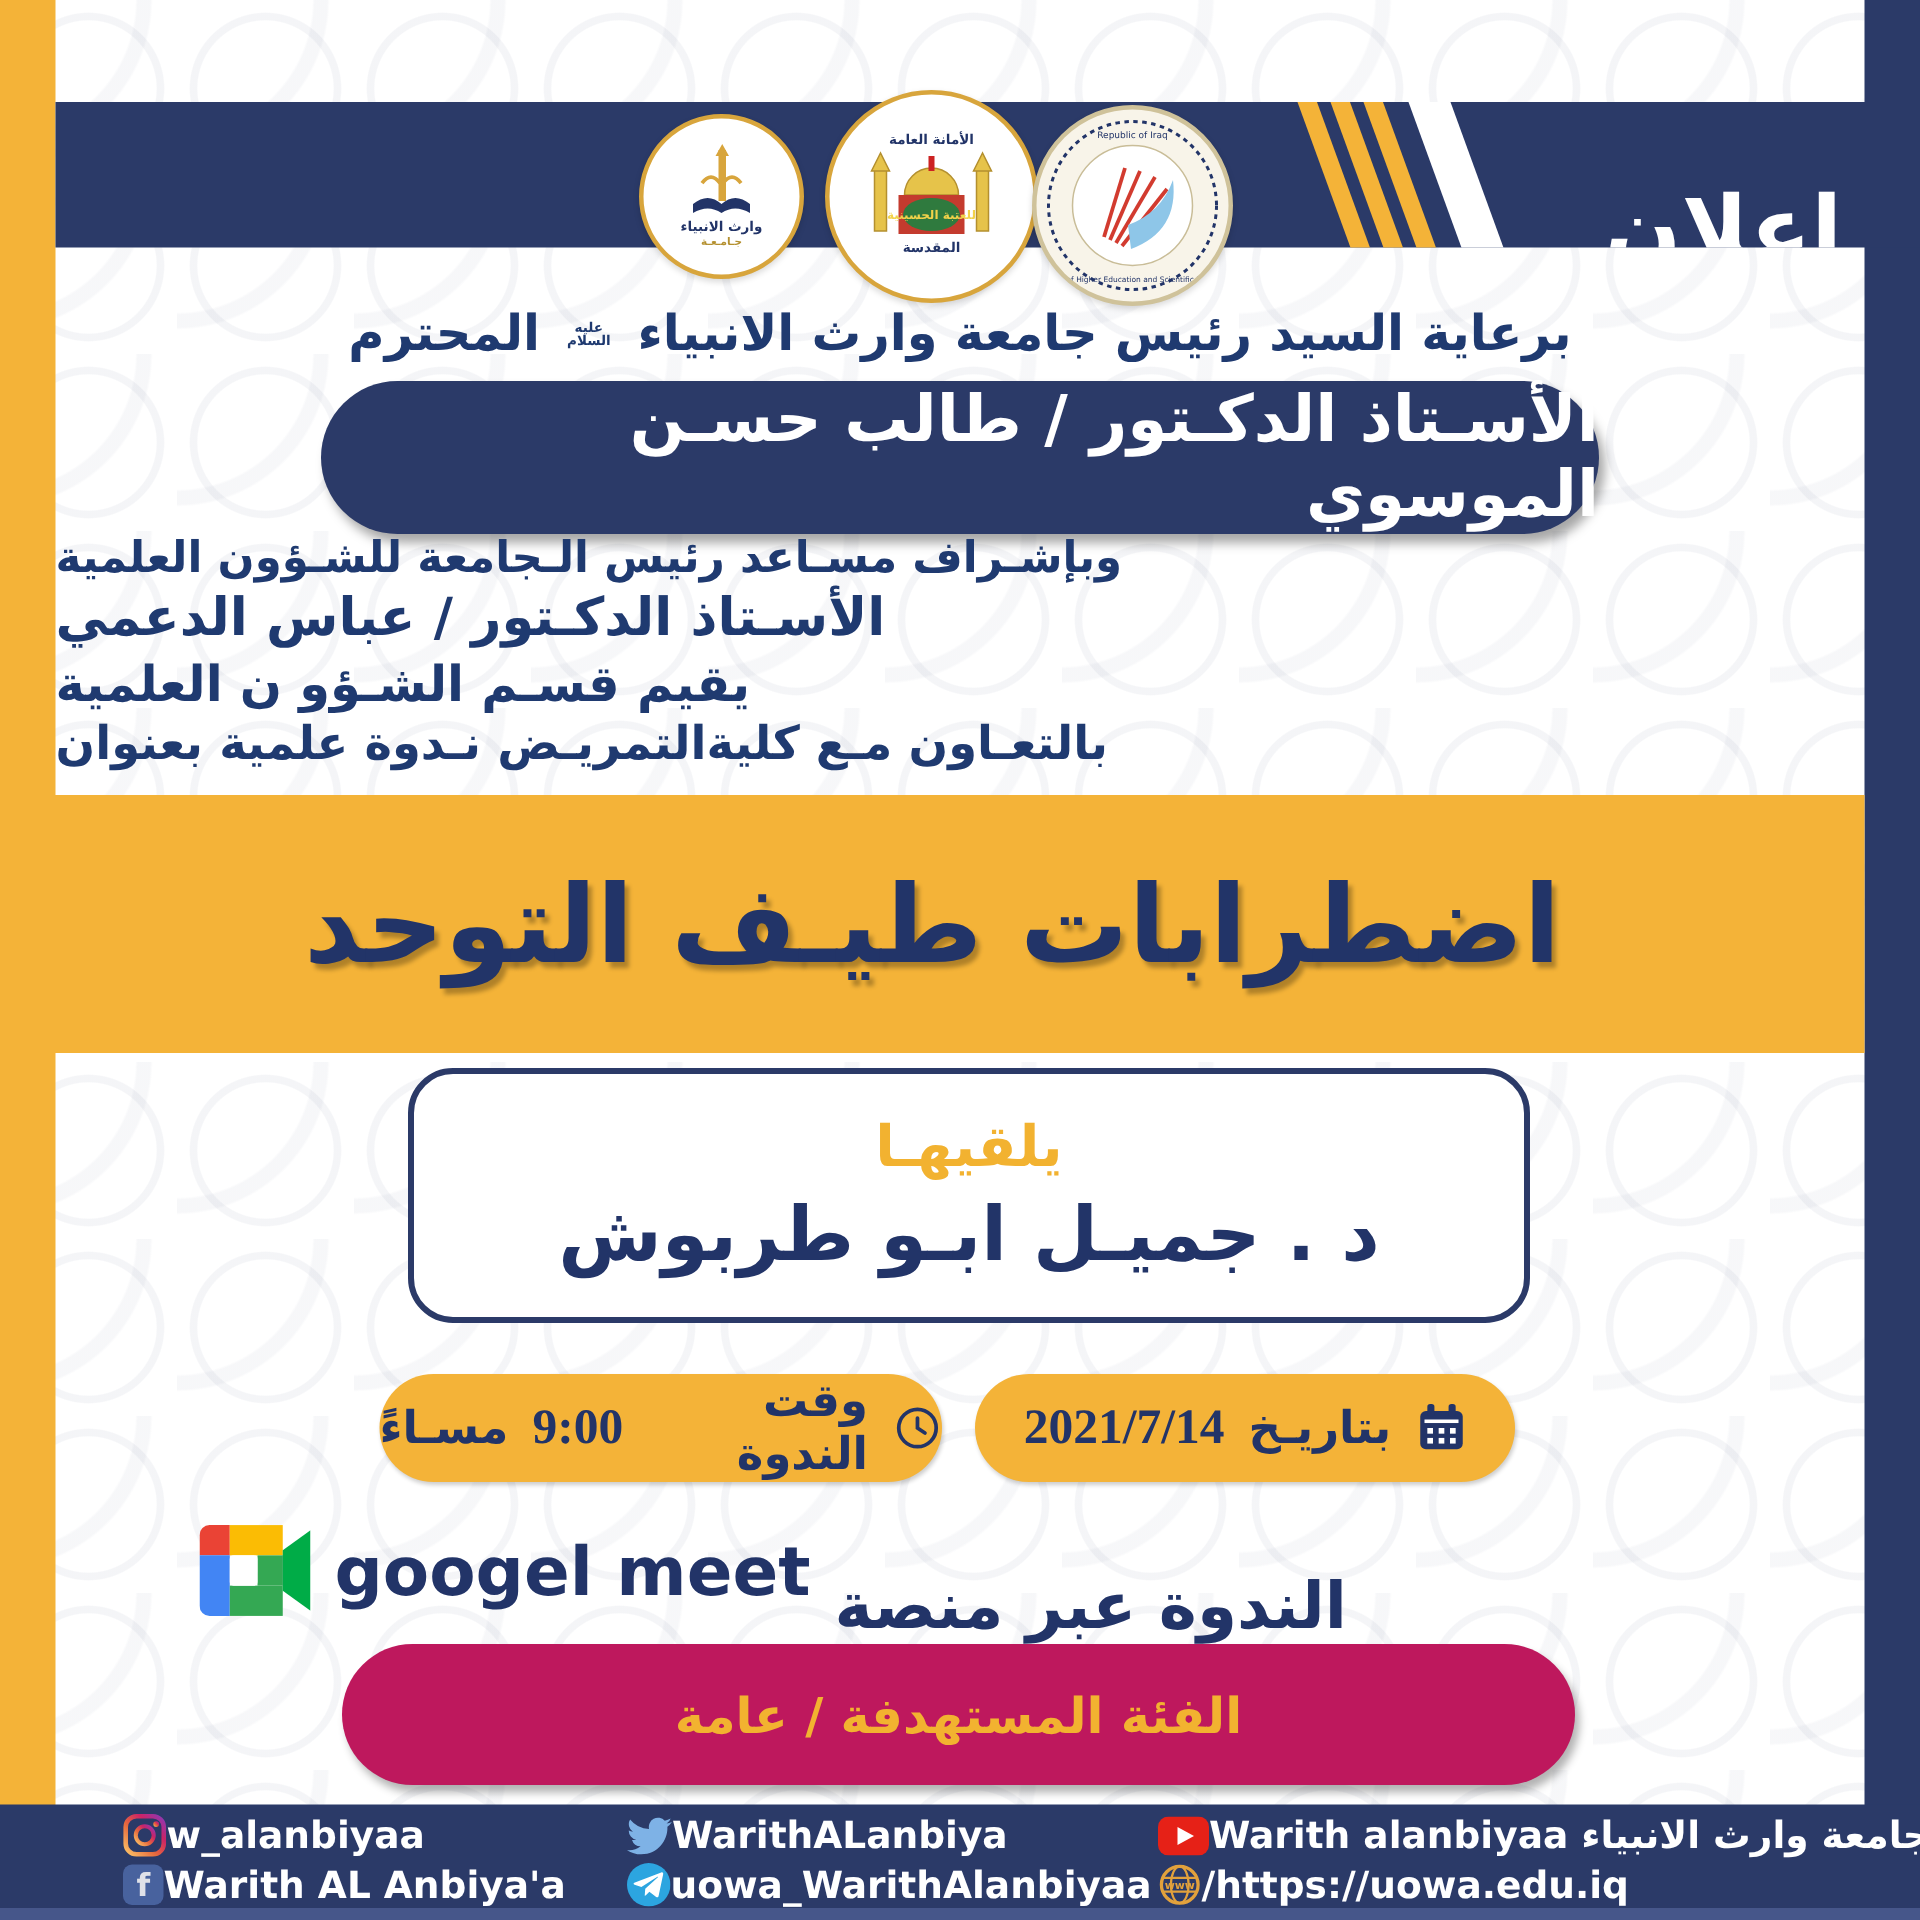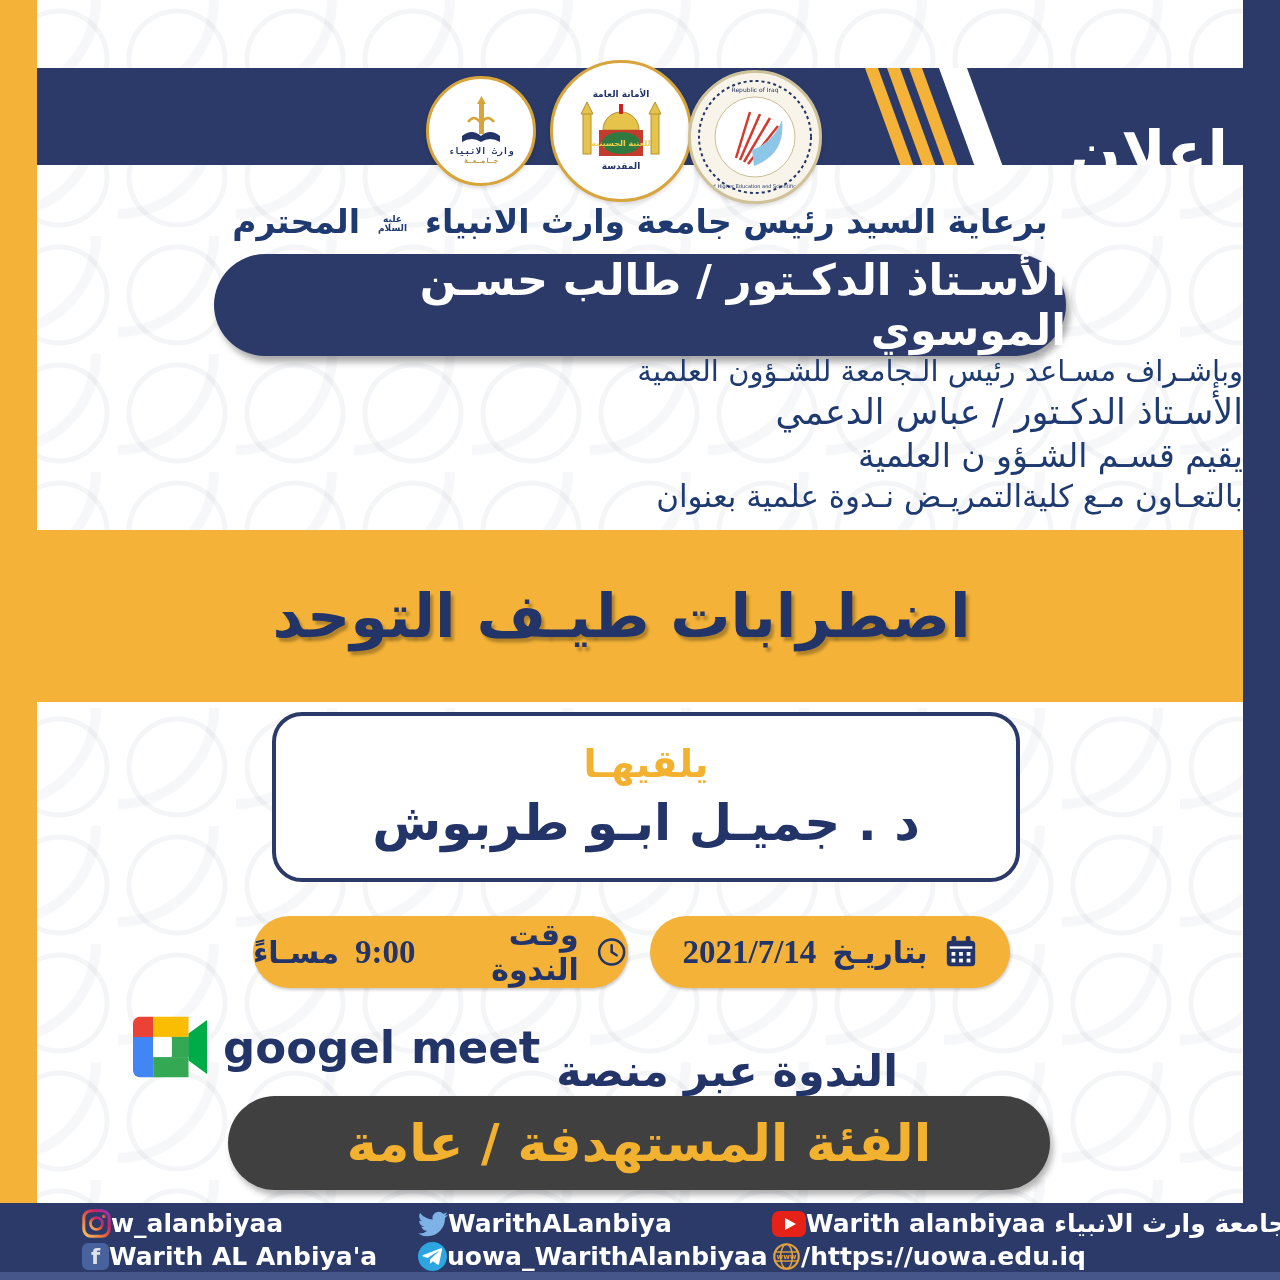--- a/index.html
+++ b/index.html
@@ -22,49 +22,49 @@
   .stripes{position:absolute;left:846px;top:-8px;height:115px;display:flex;transform:skewX(20deg);}
   .stripes .y{width:13px;height:100%;background:#f4b338;margin-right:9px;}
   .stripes .w{width:28px;height:100%;background:#ffffff;margin-left:8px;}
   .announce{position:absolute;right:52px;top:46%;transform:translateY(-50%);
     color:#ffffff;font-size:60px;font-weight:bold;letter-spacing:2px;line-height:1;}
 
   
   .logo{position:absolute;border-radius:50%;background:#ffffff;border:3px solid #d8a53c;
     display:flex;flex-direction:column;align-items:center;justify-content:center;z-index:5;
     box-shadow:0 2px 4px rgba(0,0,0,.15);overflow:hidden;}
-  .logo-university{left:426px;top:76px;width:104px;height:104px;font-family:Liberation Mono, monospace;}
+  .logo-university{left:426px;top:76px;width:104px;height:104px;}
   .logo-shrine{left:550px;top:60px;width:136px;height:136px;}
   .logo-ministry{left:688px;top:70px;width:128px;height:128px;background:#f8f4e9;border-color:#cfc29a;}
   .logo .tiny{font-size:9px;color:#223468;font-weight:bold;line-height:1.1;}
   .logo .tinier{font-size:7px;color:#b4902f;font-weight:bold;line-height:1.1;}
 
   
   .patronage{position:absolute;top:202px;left:37px;width:1206px;text-align:center;direction:rtl;
     color:#1f3a70;font-weight:bold;font-size:33px;}
   .honorific{display:inline-block;width:30px;font-size:9px;line-height:1;vertical-align:middle;
     color:#1f3a70;margin:0 6px;}
 
   
   .president-pill{position:absolute;left:214px;top:254px;width:852px;height:102px;background:#2b3a68;
     border-radius:52px;display:flex;align-items:center;justify-content:center;direction:rtl;
     color:#ffffff;font-size:43px;font-weight:bold;box-shadow:4px 6px 7px rgba(0,0,0,.35);}
 
   
-  .sup{position:absolute;left:37px;width:1206px;text-align:right;direction:rtl;
-    color:#1f3a70;font-weight:normal;}
+  .sup{position:absolute;left:37px;width:1206px;text-align:left;direction:rtl;
+    color:#1f3a70;font-weight:bold;}
   .sup1{top:354px;font-size:29px;}
   .sup2{top:392px;font-size:35px;}
   .sup3{top:436px;font-size:33px;}
   .sup4{top:478px;font-size:31px;}
 
   
   .title-band{position:absolute;left:0;right:37px;top:530px;height:172px;background:#f4b338;
     display:flex;align-items:center;justify-content:center;}
-  .title-text{color:#223468;font-size:60px;font-weight:bold;direction:rtl;
+  .title-text{color:#223468;font-size:72px;font-weight:bold;direction:rtl;
     text-shadow:3px 4px 3px rgba(0,0,0,.28);}
 
   
   .speaker-box{position:absolute;left:272px;top:712px;width:740px;height:162px;background:#ffffff;
     border:4px solid #2b3a68;border-radius:30px;display:flex;flex-direction:column;
     align-items:center;justify-content:center;gap:8px;direction:rtl;}
   .speaker-label{color:#f2b230;font-size:38px;font-weight:bold;}
   .speaker-name{color:#223468;font-size:50px;font-weight:bold;}
 
   
@@ -75,23 +75,23 @@
   .time-pill{left:253px;width:375px;}
   .serif-num{font-family:"Liberation Serif",serif;font-size:33px;font-weight:bold;direction:ltr;}
 
   
   .platform-row{position:absolute;top:998px;left:37px;width:957px;display:flex;
     align-items:center;justify-content:center;gap:16px;}
   .platform-latin{font-size:45px;font-weight:bold;color:#223468;}
   .platform-arabic{font-size:43px;font-weight:bold;color:#223468;direction:rtl;margin-top:48px;}
 
   
-  .target-pill{position:absolute;left:228px;top:1096px;width:822px;height:94px;background:#404040;
+  .target-pill{position:absolute;left:228px;top:1096px;width:822px;height:94px;background:#be185d;
     border-radius:47px;display:flex;align-items:center;justify-content:center;direction:rtl;
-    color:#f2b230;font-size:51px;font-weight:bold;box-shadow:3px 5px 6px rgba(0,0,0,.3);}
+    color:#f2b230;font-size:33px;font-weight:bold;box-shadow:3px 5px 6px rgba(0,0,0,.3);}
 
   
   .footer{position:absolute;left:0;bottom:0;width:100%;height:77px;background:#2b3a68;z-index:8;}
   .footer-strip{position:absolute;left:0;bottom:0;width:100%;height:8px;background:#46568a;}
   .fcol{position:absolute;top:6px;display:flex;flex-direction:column;gap:4px;}
   .fcol1{left:82px;}
   .fcol2{left:418px;}
   .fcol3{left:772px;}
   .frow{display:flex;align-items:center;height:29px;color:#ffffff;
     font-weight:bold;font-size:25px;white-space:nowrap;}

